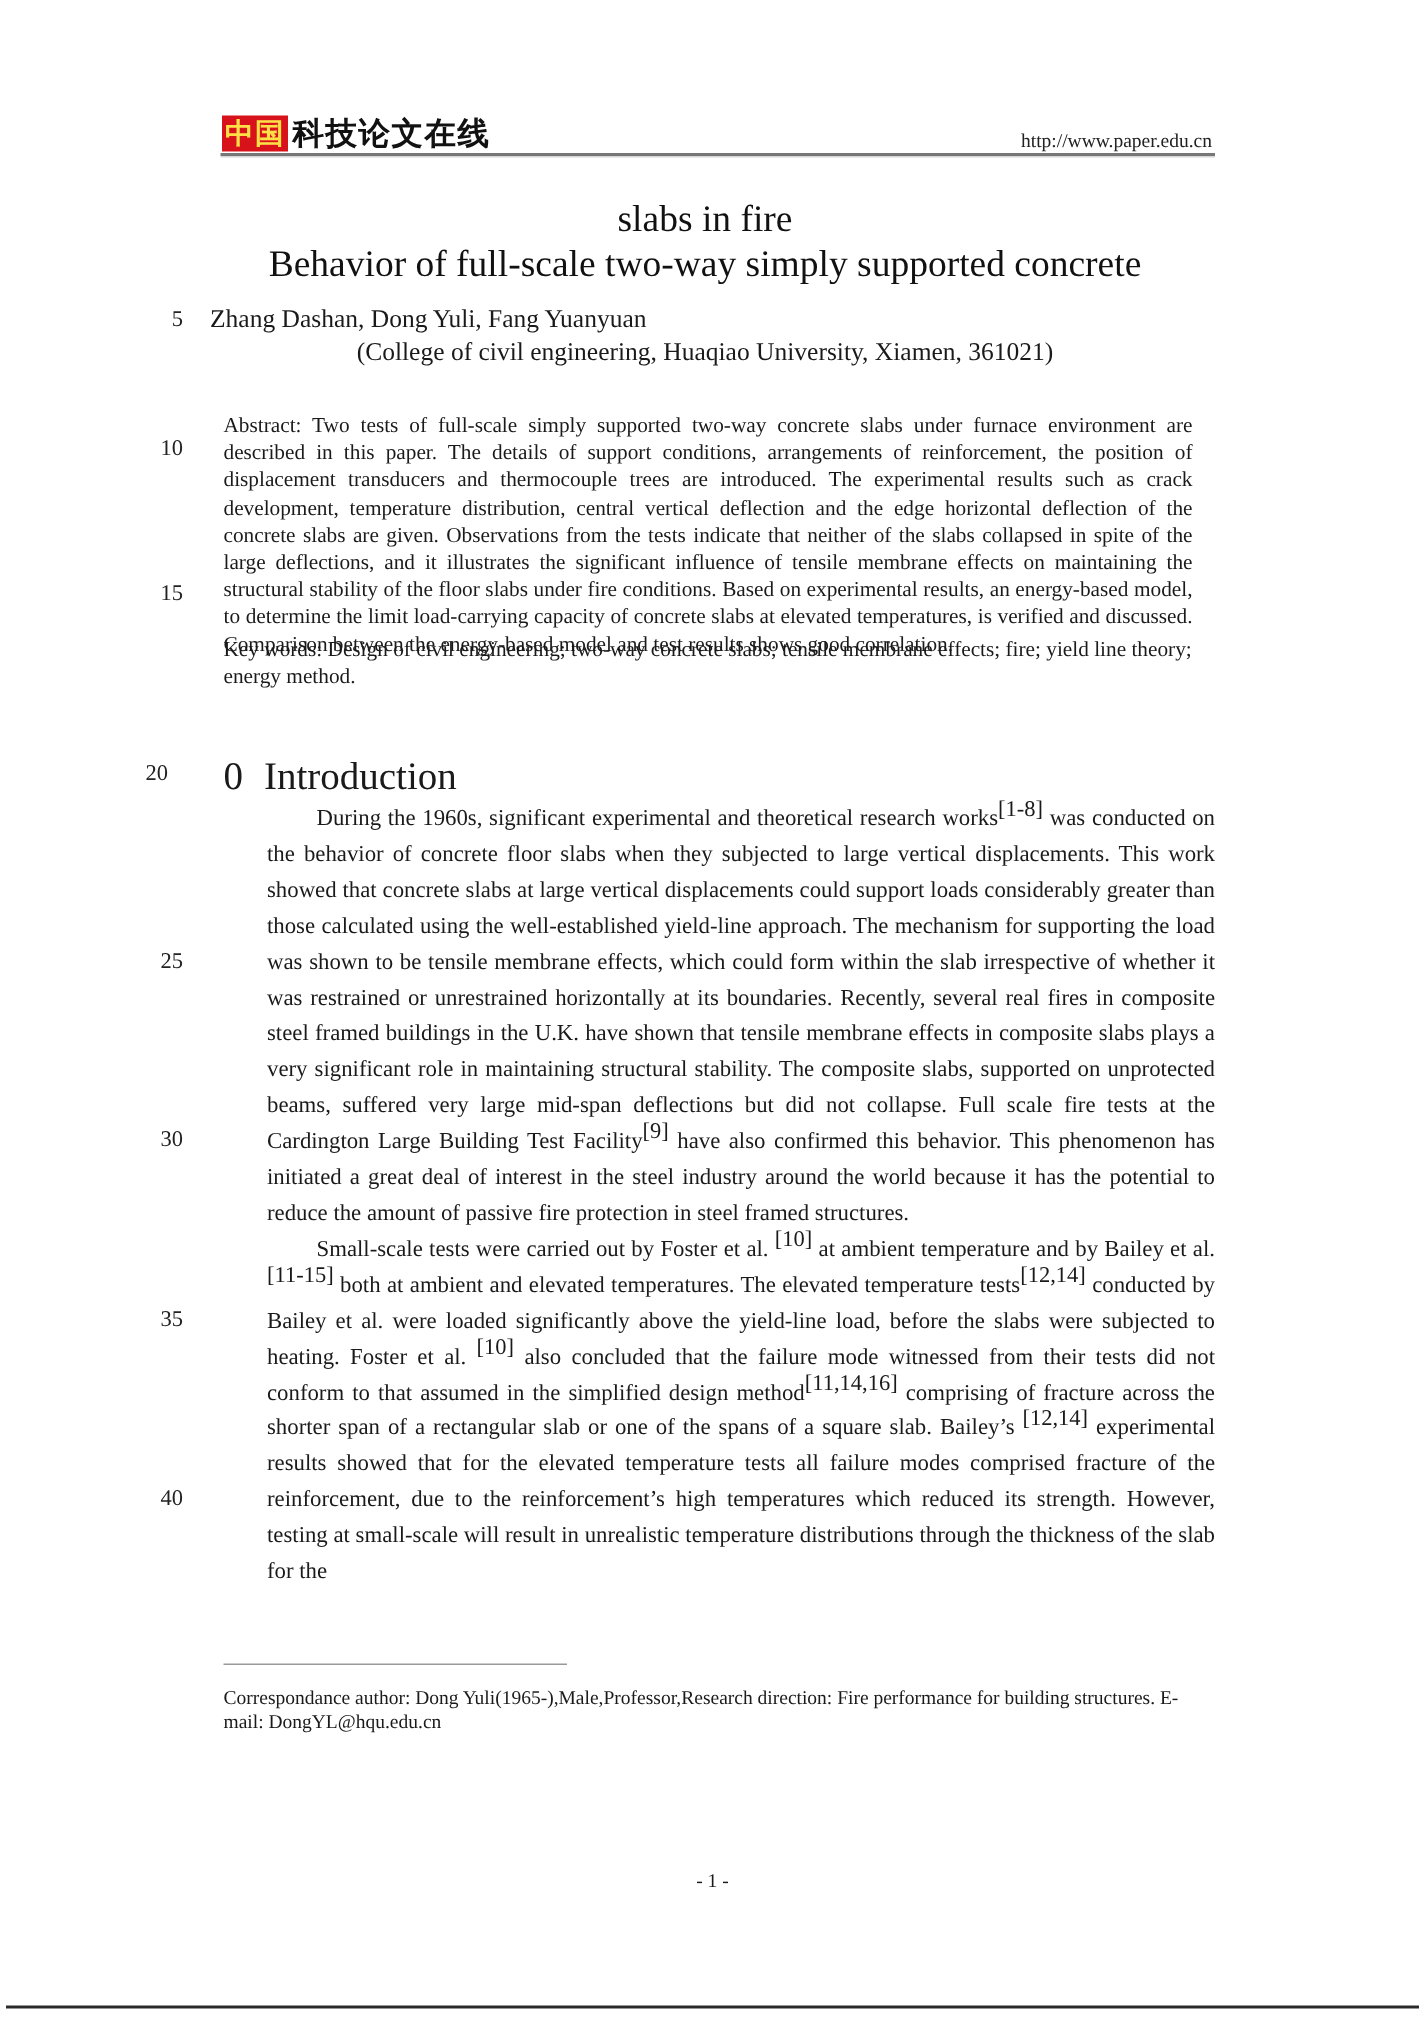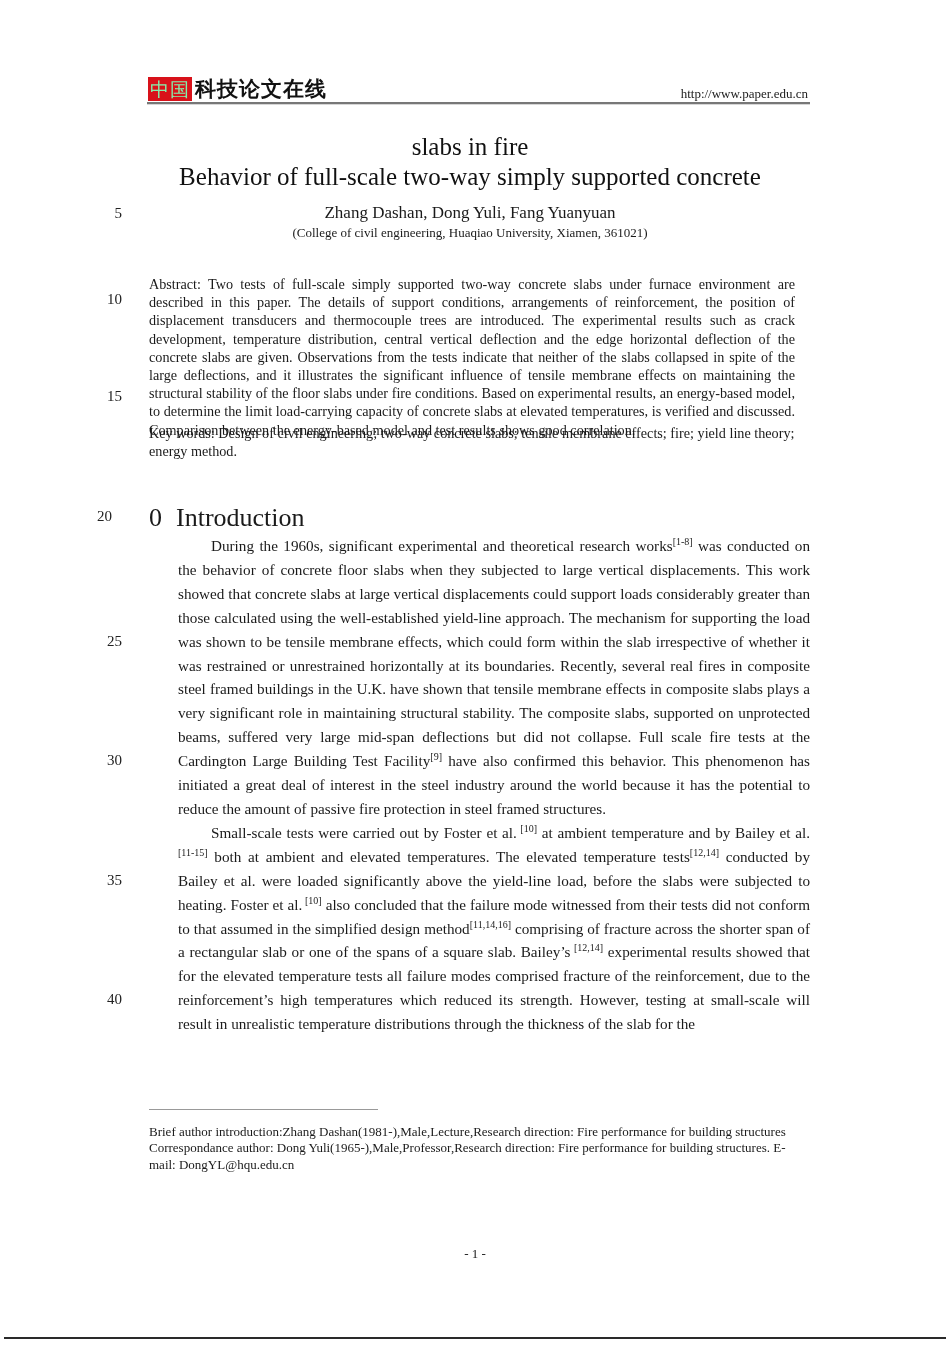--- a/index.html
+++ b/index.html
@@ -1,37 +1,37 @@
 <!DOCTYPE html>
 <html><head>
 <meta charset="utf-8">
 <style>
   html, body { margin:0; padding:0; background:#ffffff; }
   body { width:950px; height:1348px; position:relative; overflow:hidden;
          font-family:"Liberation Serif", serif; color:#1a1a1a; }
   .abs { position:absolute; }
   .logo { left:148px; top:76px; height:26px; display:flex; align-items:center; }
-  .logo-red { background:#d8121a; color:#86efac; font-family:"DejaVu Sans", sans-serif; font-weight:normal;
+  .logo-red { background:#d8121a; color:#fde047; font-family:"DejaVu Sans", sans-serif; font-weight:bold;
               font-size:19px; line-height:24px; padding:0 2px; letter-spacing:1px; }
   .logo-black { color:#111; font-family:"DejaVu Sans", sans-serif; font-weight:bold; font-size:21px;
                 line-height:24px; margin-left:3px; letter-spacing:1px; }
   .url { right:142px; top:86px; font-size:13px; color:#222; }
   .header-rule { left:147px; top:102px; width:663px; height:2px; background:#777; }
   .header-rule2 { left:147px; top:104px; width:663px; height:1px; background:#d6d6d6; }
   .title { left:140px; width:660px; top:132px; text-align:center; font-size:25px; line-height:30px; color:#111; }
   .lnum { left:0; width:122px; text-align:right; font-size:15px; color:#222; }
-  .authors { left:140px; width:660px; top:203px; text-align:center; font-size:17px; }
-  .affil { left:140px; width:660px; top:225px; text-align:center; font-size:13px; }
+  .authors { left:140px; width:660px; top:203px; font-size:17px; }
+  .affil { left:140px; width:660px; top:225px; text-align:center; font-size:17px; }
   .abstract { left:149px; width:646px; top:243px; font-size:14.2px; line-height:18.2px; text-align:justify;margin-top:32px; }
   .keywords { left:149px; width:646px; top:424px; font-size:14.2px; line-height:18.2px; }
   .sec-head { left:149px; top:503px; font-size:26px; }
   .sec-head .num { margin-right:14px; }
   .body { left:178px; width:632px; font-size:15.2px; line-height:23.9px; text-align:justify; }
   .body p { margin:0; text-indent:33px; }
-  sup { font-size:10px; line-height:0; }
+  sup { font-size:15px; line-height:0; }
   .fn-rule { left:149px; top:1109px; width:229px; height:1px; background:#999; }
   .footnotes { left:149px; width:650px; top:1124px; font-size:13px; line-height:16.4px; }
   .footnotes div { margin:0; }
   .page-num { left:0; width:950px; top:1246px; text-align:center; font-size:13px; }
   .bottom-rule { left:4px; top:1337px; width:942px; height:2px; background:#2a2a2a; }
 </style>
 </head>
 <body>
 
 <div class="abs logo">
@@ -66,18 +66,17 @@
   <span class="num">0</span><span>Introduction</span>
 </div>
 
 <div class="abs body" style="top:534px">
   <p><span>During the 1960s, significant experimental and theoretical research works</span><sup>[1-8]</sup><span> was conducted on the behavior of concrete floor slabs when they subjected to large vertical displacements. This work showed that concrete slabs at large vertical displacements could support loads considerably greater than those calculated using the well-established yield-line approach. The mechanism for supporting the load was shown to be tensile membrane effects, which could form within the slab irrespective of whether it was restrained or unrestrained horizontally at its boundaries. Recently, several real fires in composite steel framed buildings in the U.K. have shown that tensile membrane effects in composite slabs plays a very significant role in maintaining structural stability. The composite slabs, supported on unprotected beams, suffered very large mid-span deflections but did not collapse. Full scale fire tests at the Cardington Large Building Test Facility</span><sup>[9]</sup><span> have also confirmed this behavior. This phenomenon has initiated a great deal of interest in the steel industry around the world because it has the potential to reduce the amount of passive fire protection in steel framed structures.</span></p>
   <p><span>Small-scale tests were carried out by Foster et al.</span><sup> [10]</sup><span> at ambient temperature and by Bailey et al.</span><sup> [11-15]</sup><span> both at ambient and elevated temperatures. The elevated temperature tests</span><sup>[12,14]</sup><span> conducted by Bailey et al. were loaded significantly above the yield-line load, before the slabs were subjected to heating. Foster et al.</span><sup> [10]</sup><span> also concluded that the failure mode witnessed from their tests did not conform to that assumed in the simplified design method</span><sup>[11,14,16]</sup><span> comprising of fracture across the shorter span of a rectangular slab or one of the spans of a square slab. Bailey’s</span><sup> [12,14]</sup><span> experimental results showed that for the elevated temperature tests all failure modes comprised fracture of the reinforcement, due to the reinforcement’s high temperatures which reduced its strength. However, testing at small-scale will result in unrealistic temperature distributions through the thickness of the slab for the</span></p>
 </div>
 
 <div class="abs fn-rule"></div>
 <div class="abs footnotes">
-  <div>Brief author introduction:Zhang Dashan(1981-),Male,Lecture,Research direction: Fire performance for building structures</div>
   <div>Correspondance author: Dong Yuli(1965-),Male,Professor,Research direction: Fire performance for building structures. E-mail: DongYL@hqu.edu.cn</div>
 </div>
 
 <div class="abs page-num">- 1 -</div>
 <div class="abs bottom-rule"></div>
 
 </body></html>

